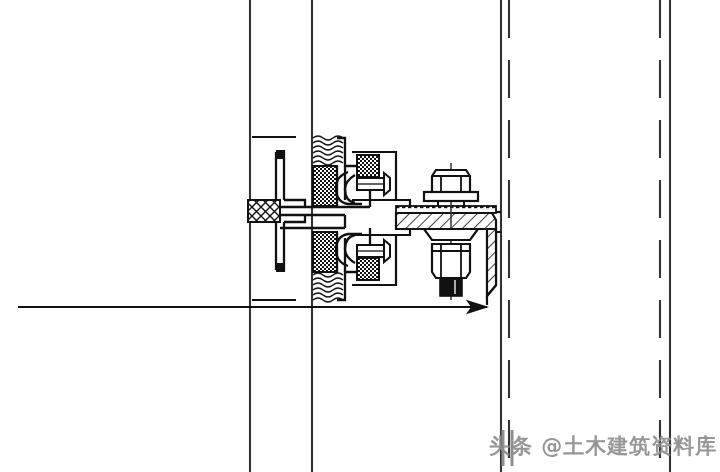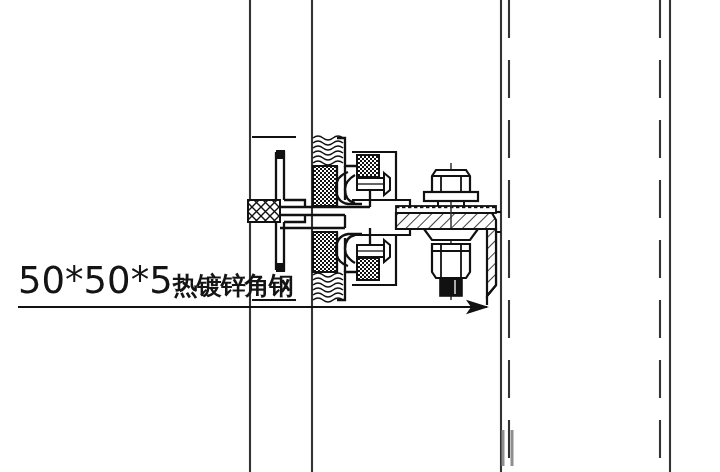--- a/index.html
+++ b/index.html
@@ -253,18 +253,16 @@
       </g>
 
       <g>
         <line x1="503" y1="430" x2="503" y2="466" stroke="#8e8e8e" stroke-width="3"></line>
         <line x1="512" y1="430" x2="512" y2="466" stroke="#8e8e8e" stroke-width="3"></line>
       </g>
 
     </g>
   </svg>
 
-  <div class="annot-label" id="label-angle-steel">
-    <span>50*50*5</span><span class="cn">热镀锌角钢</span>
-  </div>
-
+
+  <div id="watermark">头条 @土木建筑资料库</div>
 
 </div>
 
 </body></html>

